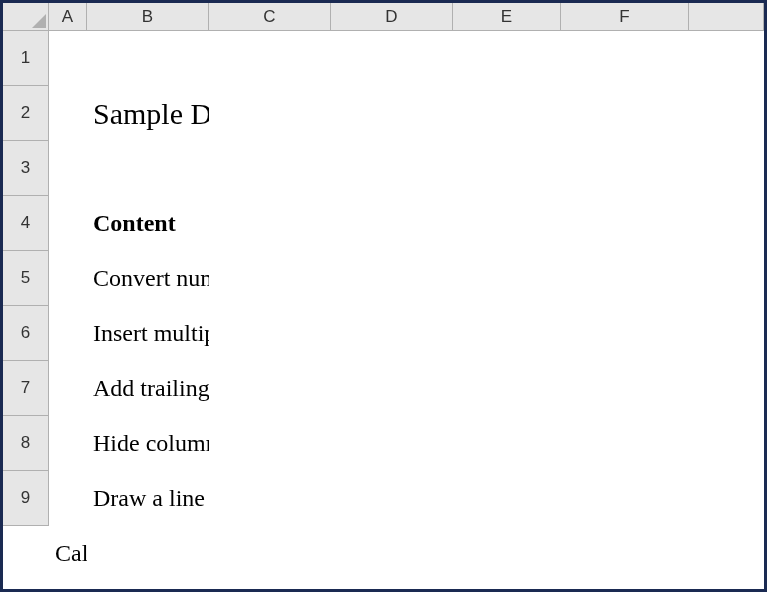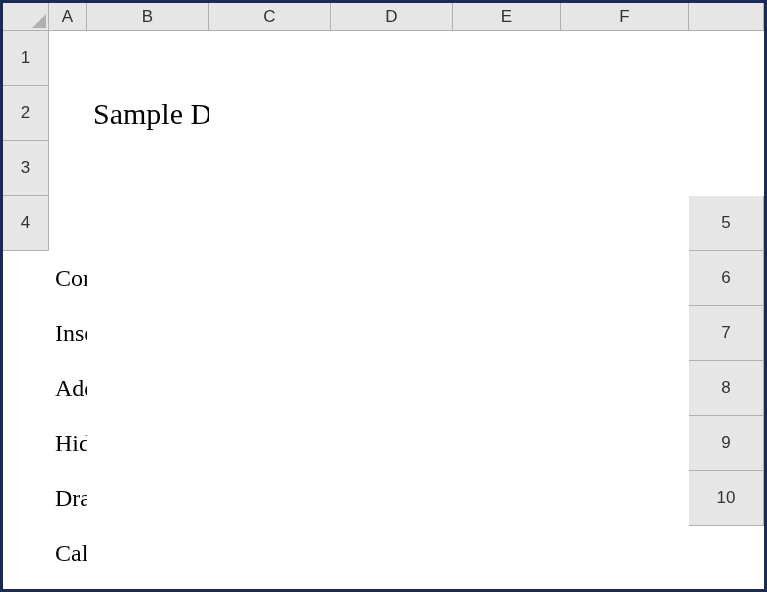--- a/index.html
+++ b/index.html
@@ -110,20 +110,21 @@
     <div class="cell"></div>
     <div class="cell"></div>
     <div class="cell"></div>
     <div class="cell"></div>
     <div class="cell"></div>
     <div class="cell"></div>
     <div class="cell"></div>
 
     <div class="rowhead">4</div>
     <div class="cell"></div>
+    <div class="cell bold">Content</div>
     <div class="cell"></div>
     <div class="cell"></div>
     <div class="cell"></div>
     <div class="cell"></div>
     <div class="cell"></div>
 
     <div class="rowhead">5</div>
     <div class="cell"></div>
     <div class="cell">Convert number to words in excel in rupees</div>
     <div class="cell"></div>
@@ -161,21 +162,20 @@
 
     <div class="rowhead">9</div>
     <div class="cell"></div>
     <div class="cell">Draw a line through text in excel</div>
     <div class="cell"></div>
     <div class="cell"></div>
     <div class="cell"></div>
     <div class="cell"></div>
     <div class="cell"></div>
 
-    <div class="rowhead">10</div>
     <div class="cell"></div>
     <div class="cell">Calculate monthly mortgage payment in excel</div>
     <div class="cell"></div>
     <div class="cell"></div>
     <div class="cell"></div>
     <div class="cell"></div>
     <div class="cell"></div>
 
   </div>
 </div>

